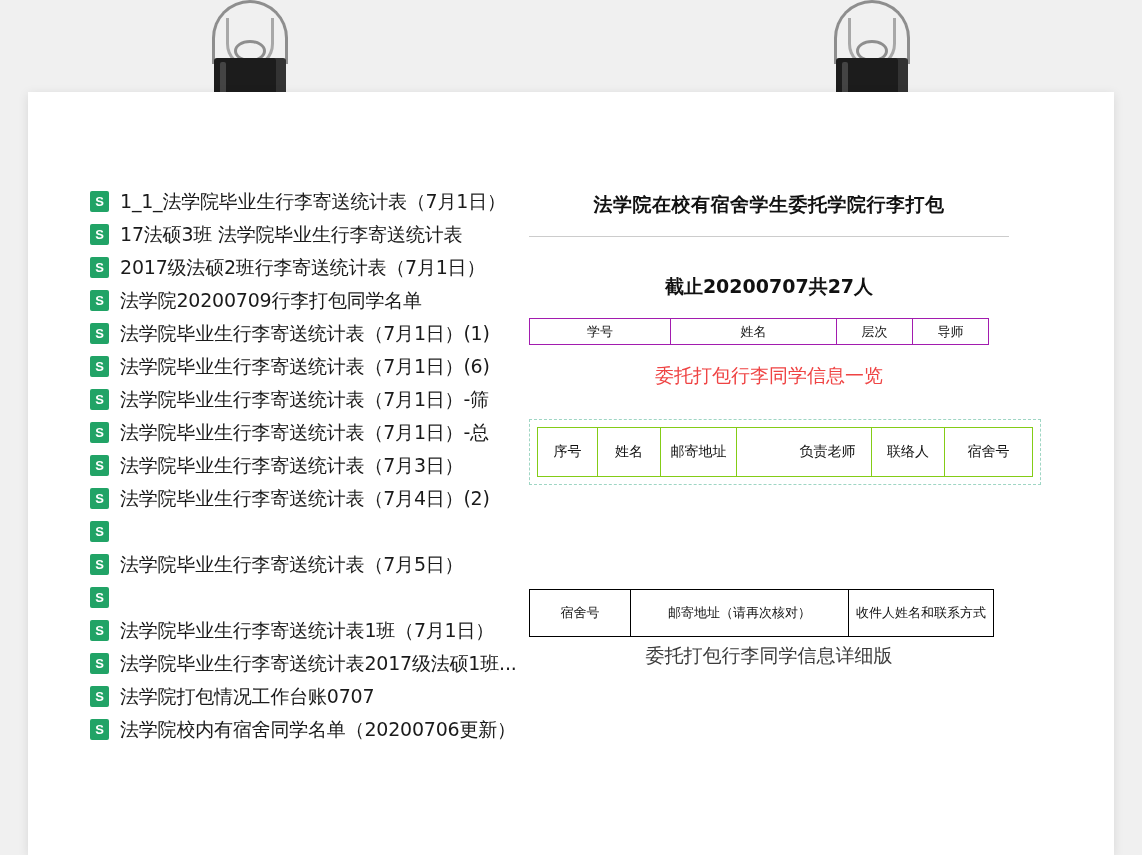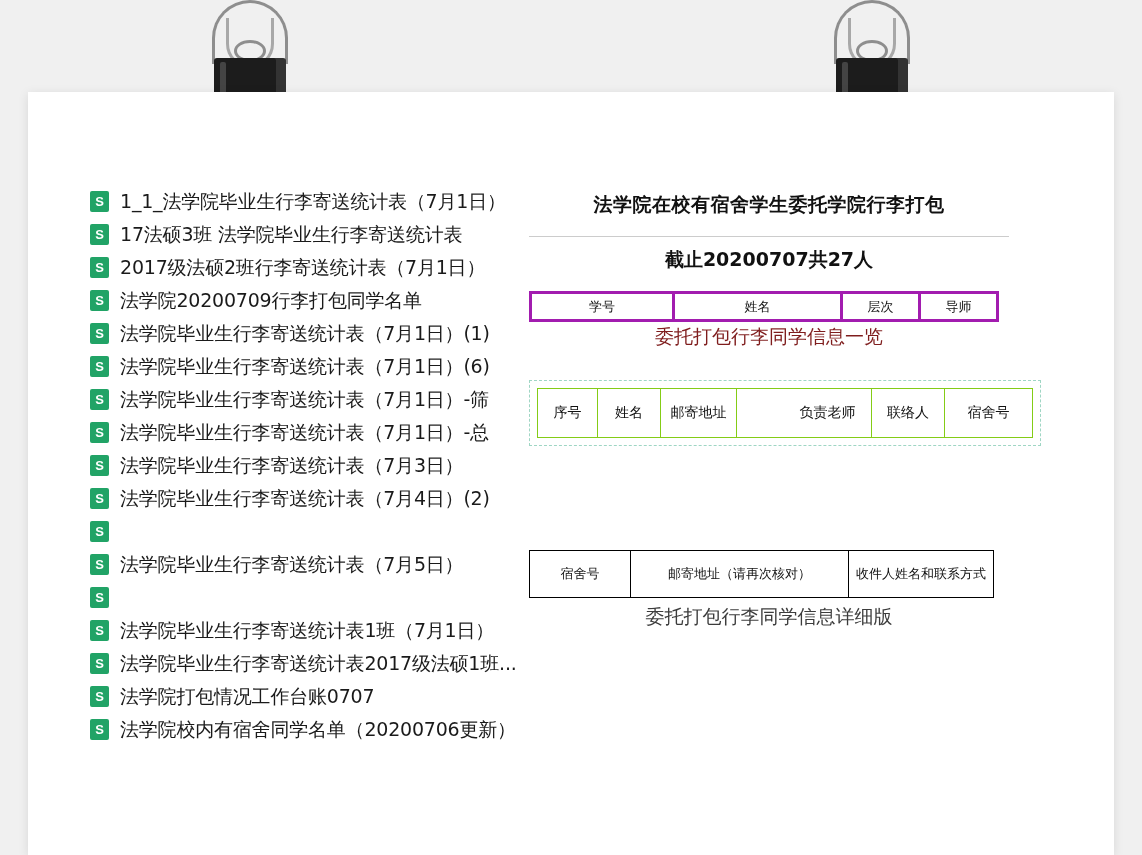--- a/index.html
+++ b/index.html
@@ -143,50 +143,50 @@
   .rule {
     border-top: 1px solid #cccccc;
     margin: 18px 0 0 0;
   }
   .doc-sub {
     text-align: center;
     font-size: 19px;
     font-weight: bold;
     color: #111;
     font-family: "DejaVu Sans", sans-serif;
-    margin-top: 10px;
+    margin-top: 37px;
   }
 
   table.minitbl {
     border-collapse: collapse;
     margin-top: 18px;
     table-layout: fixed;
   }
   table.minitbl td {
-    border: 3px solid #a21caf;
+    border: 1px solid #a21caf;
     font-size: 13px;
     text-align: center;
     color: #111;
     font-family: "DejaVu Serif", serif;
     padding: 3px 0;
     height: 19px;
   }
 
   .t1 { width: 455px; }
   .t1 td:nth-child(1) { width: 140px; }
   .t1 td:nth-child(2) { width: 165px; }
   .t1 td:nth-child(3) { width: 75px; }
   .t1 td:nth-child(4) { width: 75px; }
 
   .caption {
     text-align: center;
     font-size: 19px;
-    color: #7f1d1d;
-    font-family: "DejaVu Sans", sans-serif;
-    margin-top: 2px;
+    color: #ef4444;
+    font-family: "DejaVu Sans", sans-serif;
+    margin-top: 18px;
   }
 
   
   .t2wrap {
     margin-top: 30px;
     border: 1px dashed #9fd6c4;
     display: inline-block;
     padding: 7px;
   }
   table.t2 {

